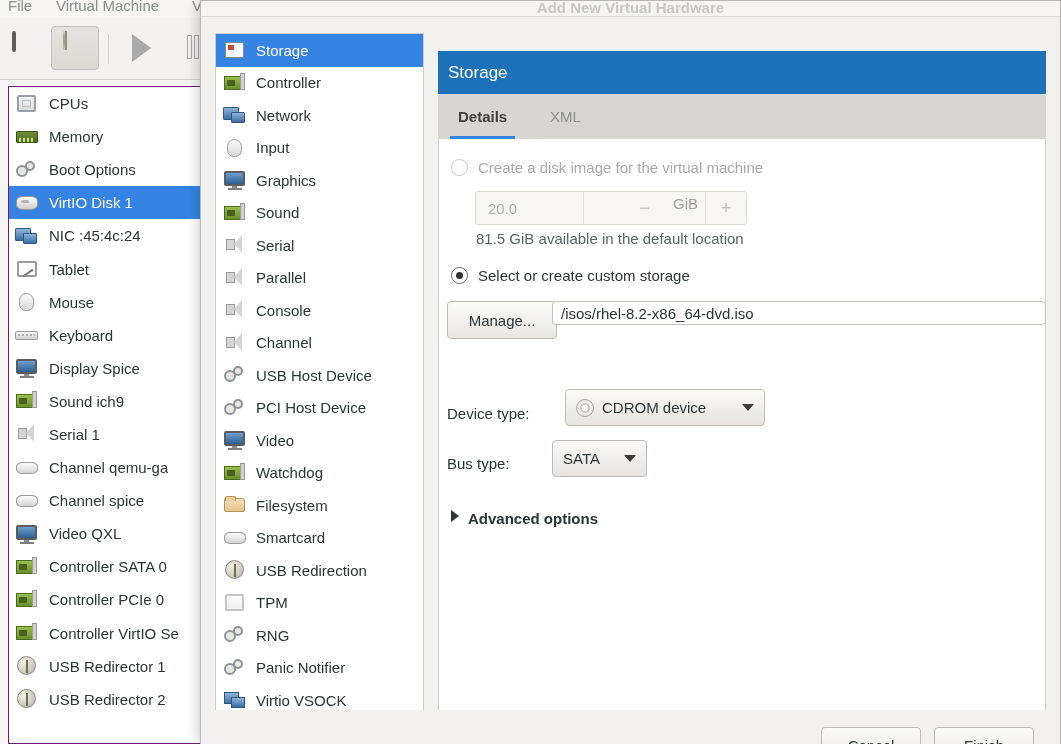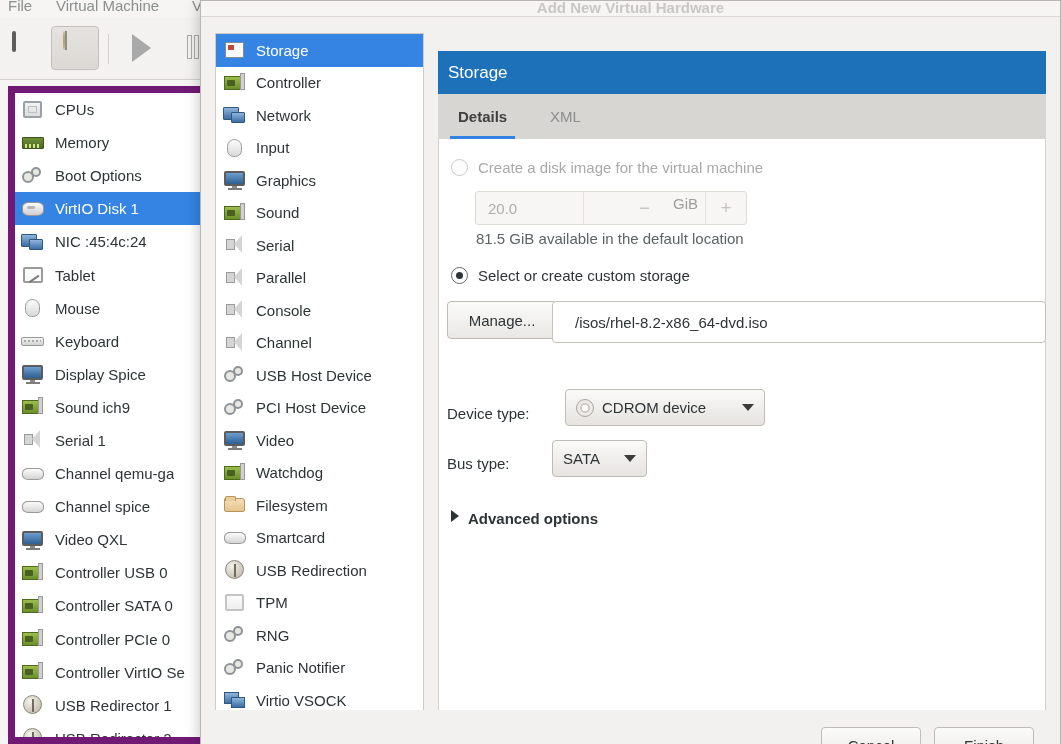--- a/index.html
+++ b/index.html
@@ -84,21 +84,21 @@
   }
   .ico-pause { position: absolute; width: 16px; height: 24px; }
   .ico-pause i {
     display: inline-block; width: 5px; height: 24px;
     border: 1px solid #a9a9a9; background: #f3f2f1;
   }
 
   
   .bg-hwlist {
     position: absolute; left: 8px; top: 86px; width: 224px; height: 658px;
-    background: #ffffff; border: 7px solid #701a75;
+    background: #ffffff; border: 1px solid #701a75;
     overflow: hidden;
   }
   .hw-row {
     position: relative; height: 33.1px; display: flex; align-items: center;
     padding-left: 6px; white-space: nowrap; font-size: 15px; color: #2e3436;
   }
   .hw-row.sel { background: #3584e4; color: #ffffff; }
   .hw-ico {
     width: 24px; height: 22px; margin-right: 10px; flex: none;
     position: relative;
@@ -307,22 +307,22 @@
   .unit { position: absolute; font-size: 15px; color: #9f9d9a; }
   .avail { position: absolute; font-size: 15px; color: #5d6265; }
 
   .btn-std {
     display: flex; align-items: center; justify-content: center;
     height: 38px; padding: 0 14px; font-size: 15px; color: #2e3436;
     background: linear-gradient(#fbfbfa,#e9e7e4);
     border: 1px solid #bfbbb7; border-radius: 4px;
   }
   .textfield {
-    height: 42px; background: #ffffff; border: 1px solid #c3bfbb; border-radius: 4px;
-    display: flex; align-items: center; padding-left: 22px; font-size: 15px;
+    height: 24px; background: #ffffff; border: 1px solid #c3bfbb; border-radius: 4px;
+    display: flex; align-items: center; padding-left: 8px; font-size: 15px;
   }
   .combo {
     display: inline-flex; align-items: center;
     height: 37px; padding: 0 10px; font-size: 15px; color: #2e3436;
     background: linear-gradient(#fafaf9,#e6e3e0);
     border: 1px solid #bfbbb7; border-radius: 4px;
   }
   .combo .arrow {
     width: 0; height: 0; margin-left: 12px;
     border-left: 6px solid transparent; border-right: 6px solid transparent;
@@ -489,27 +489,20 @@
             <span class="pi monsm-st"></span>
             <span class="pi monsm-bs"></span>
           </span>
           <span class="hw-label">Video QXL</span>
         </div>
         <div class="hw-row">
           <span class="hw-ico">
             <span class="pi sndcard"></span>
             <span class="pi sndcard-b"></span>
           </span>
-          <span class="hw-label">Controller USB 0</span>
-        </div>
-        <div class="hw-row">
-          <span class="hw-ico">
-            <span class="pi sndcard"></span>
-            <span class="pi sndcard-b"></span>
-          </span>
           <span class="hw-label">Controller SATA 0</span>
         </div>
         <div class="hw-row">
           <span class="hw-ico">
             <span class="pi sndcard"></span>
             <span class="pi sndcard-b"></span>
           </span>
           <span class="hw-label">Controller PCIe 0</span>
         </div>
         <div class="hw-row">

